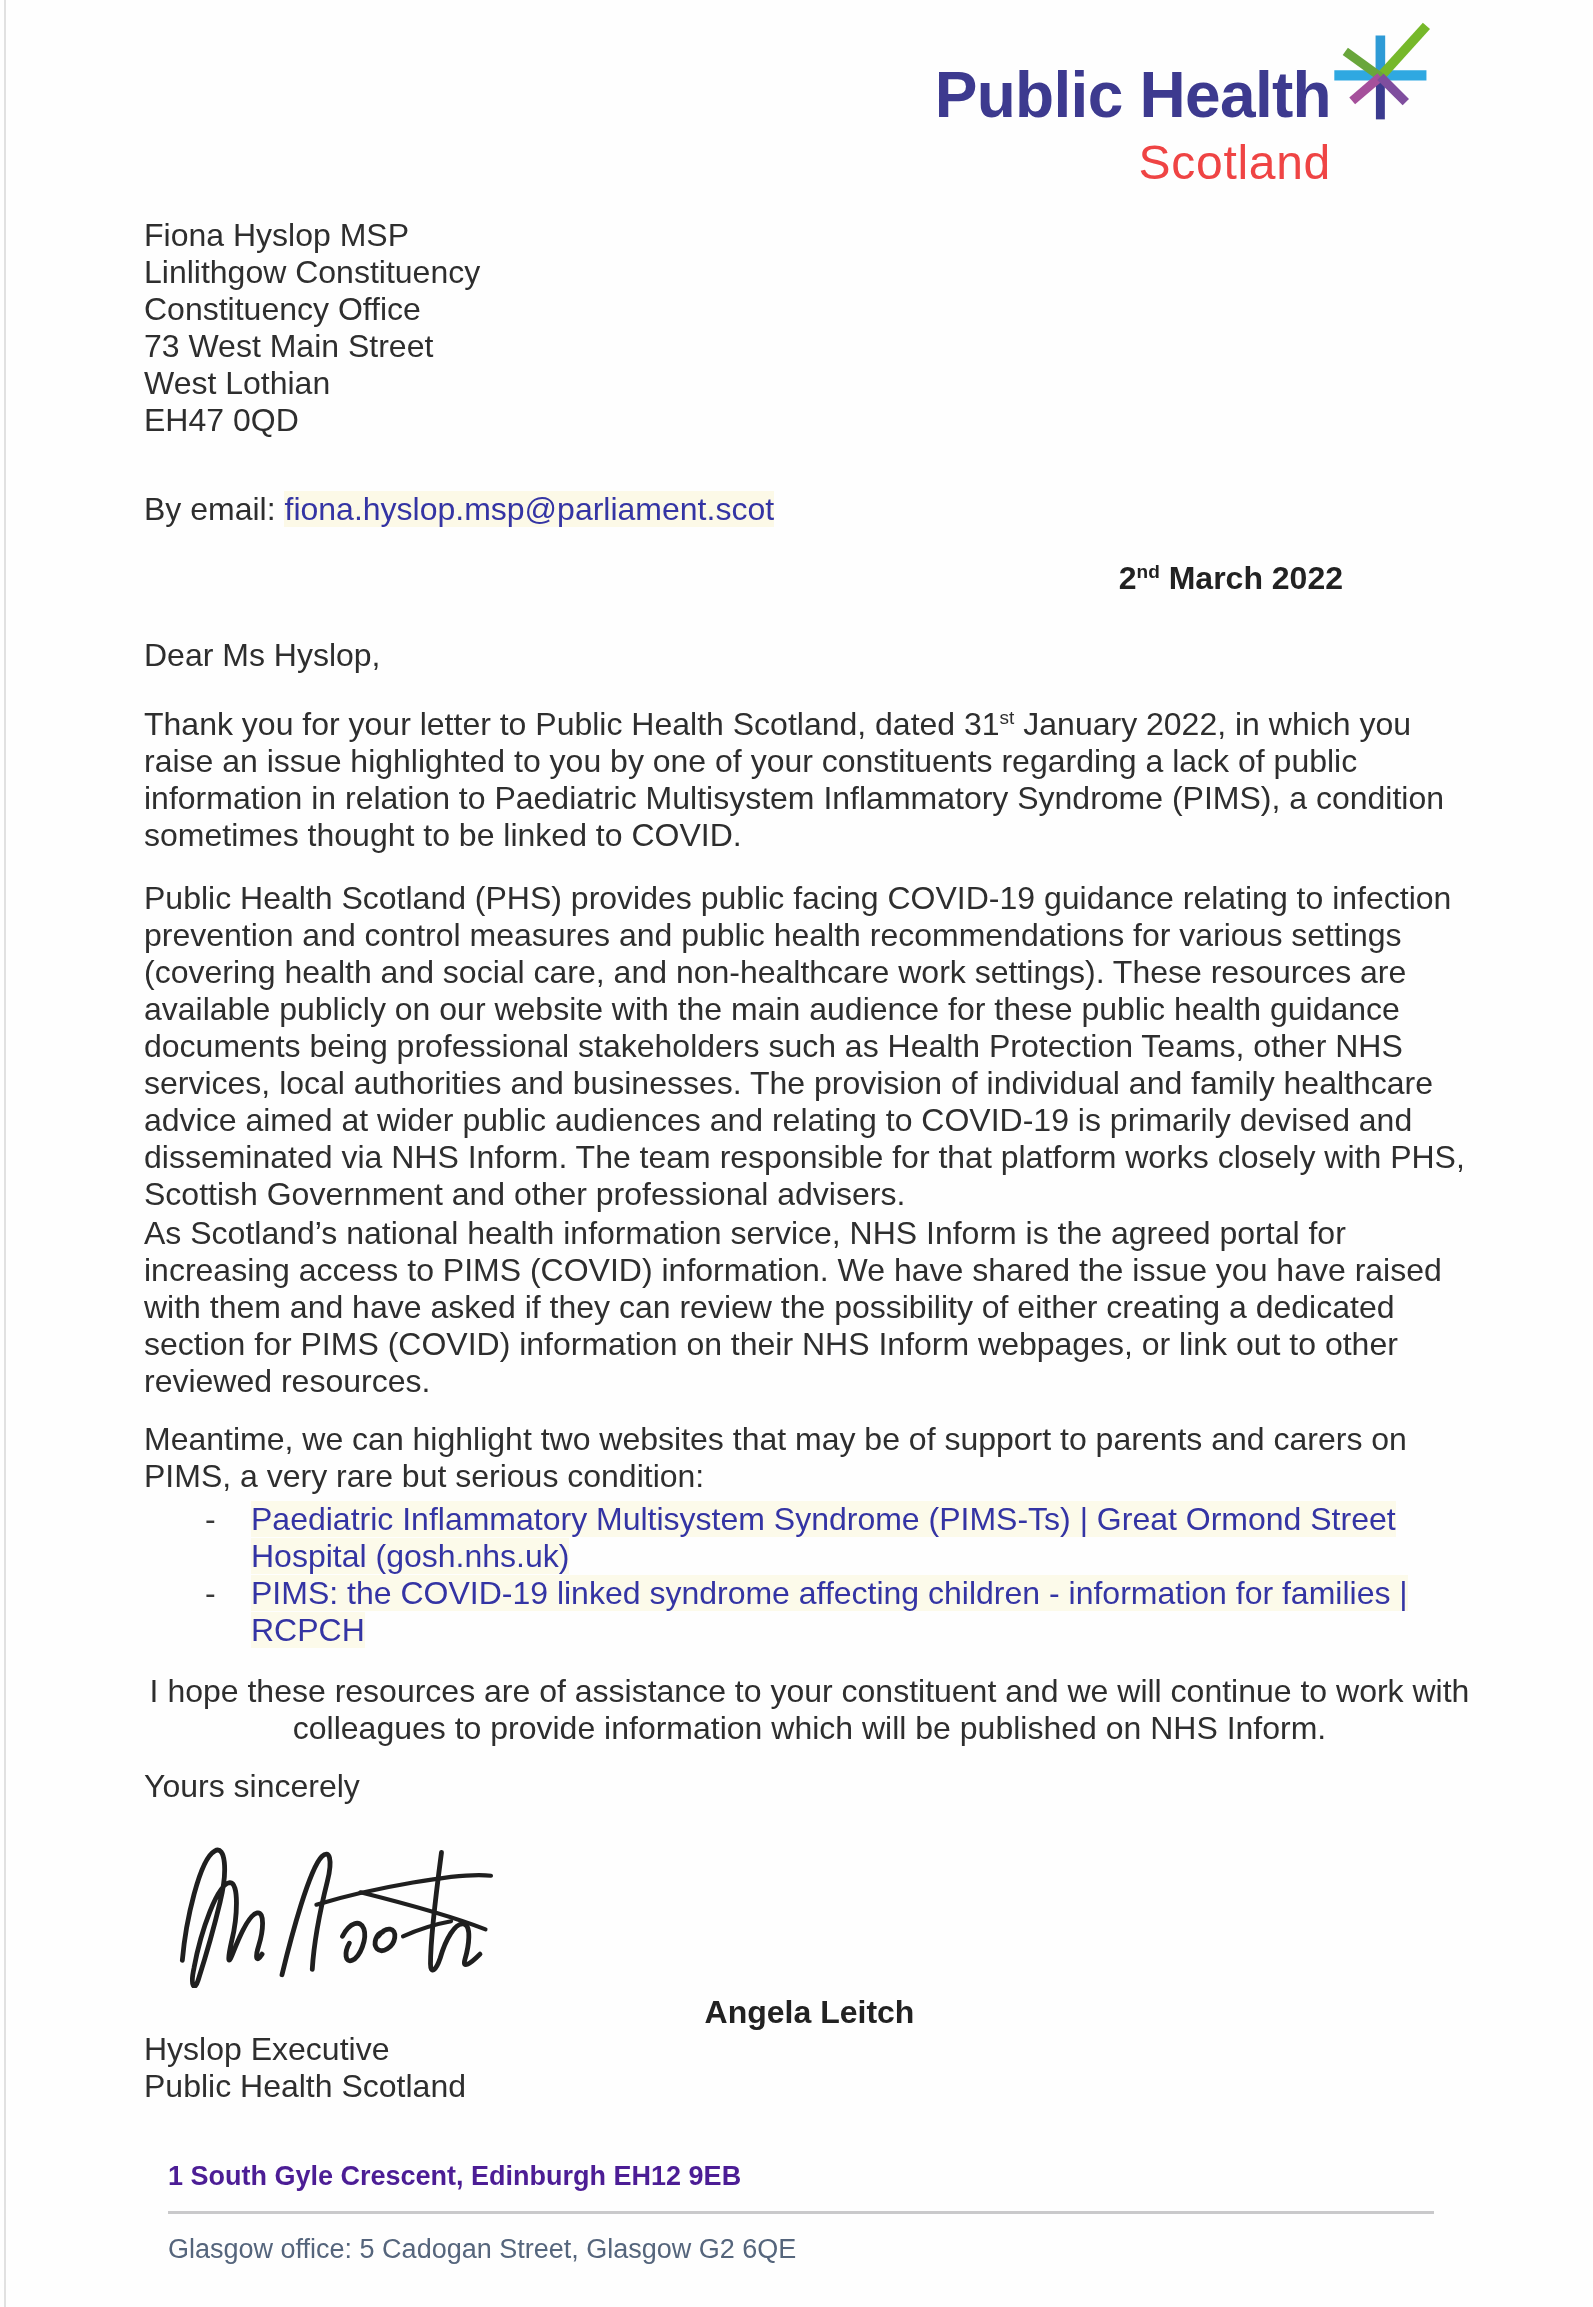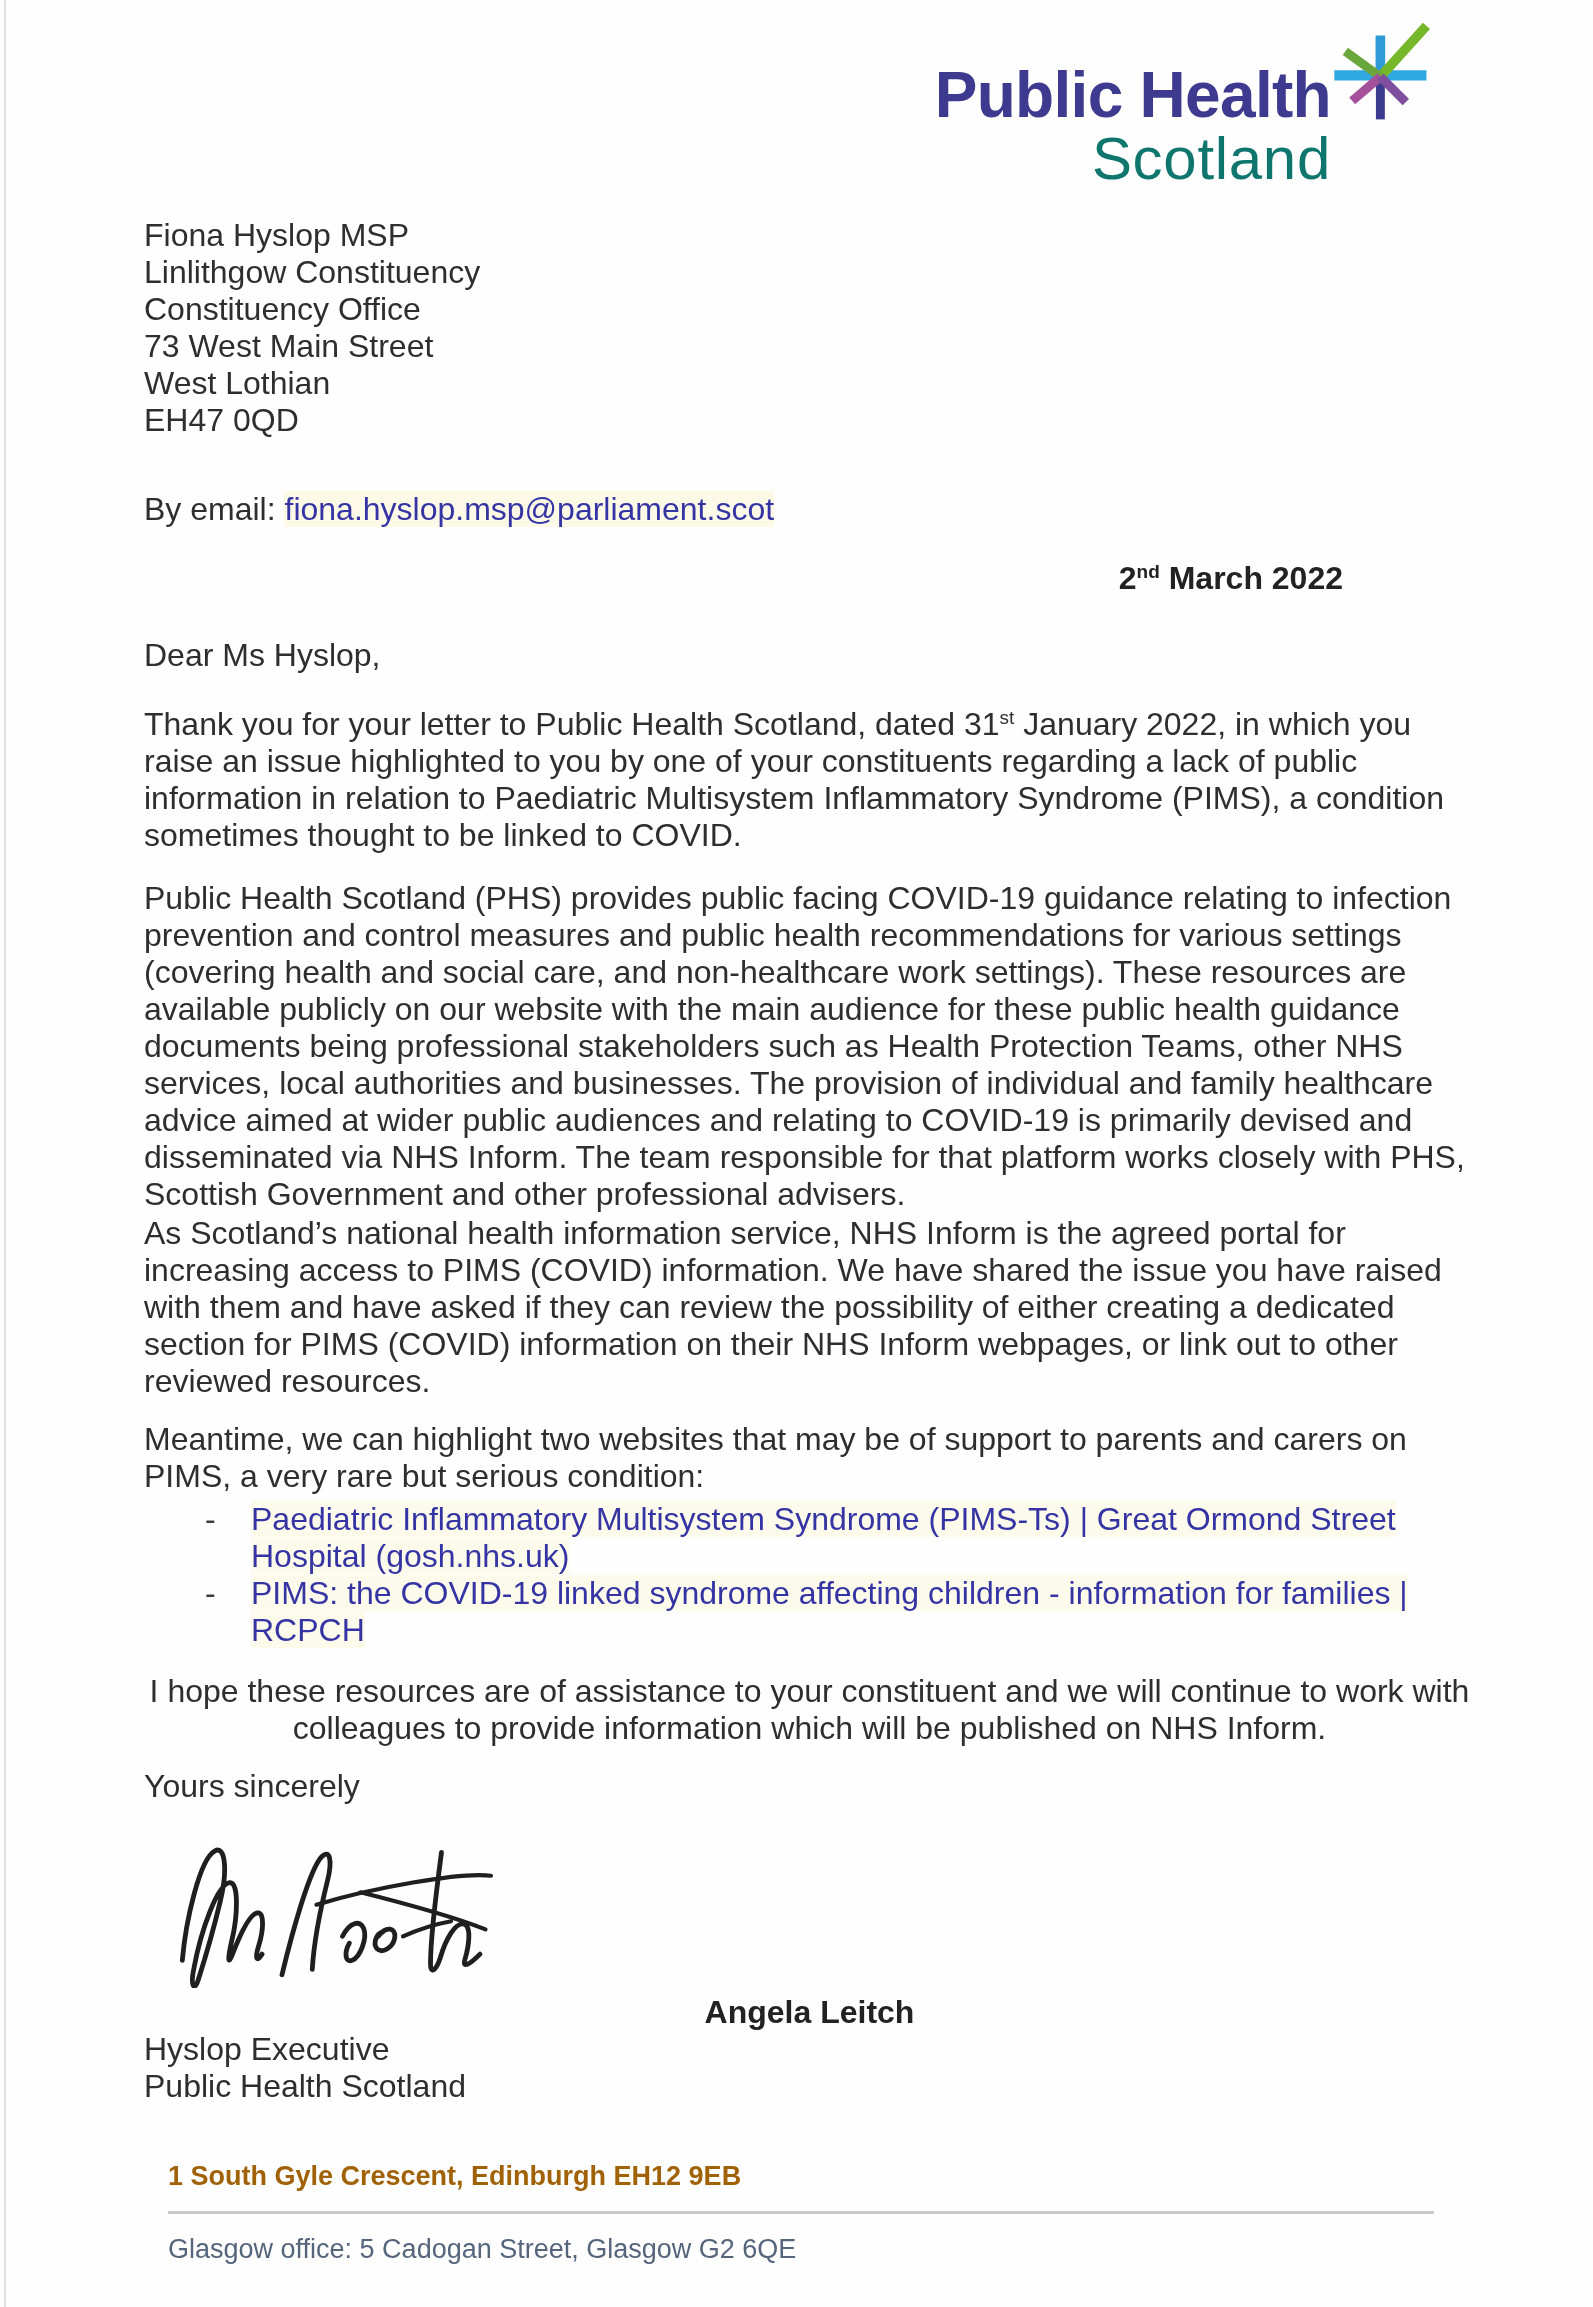--- a/index.html
+++ b/index.html
@@ -22,22 +22,22 @@
   
   .logo-text {
     position: absolute; top: 63px; right: 263px;
     text-align: right; line-height: 1;
   }
   .logo-line1 {
     font-size: 64px; font-weight: 700; letter-spacing: -0.7px;
     color: #3d3a8f;
   }
   .logo-line2 {
-    font-size: 60px; font-weight: 400; letter-spacing: 0.7px;
-    color: #0f766e; margin-top: 2px;
+    font-size: 48px; font-weight: 400; letter-spacing: 0.7px;
+    color: #ef4444; margin-top: 12px;
   }
   .logo-star { position: absolute; top: 19px; left: 1326px; }
 
   
   .content { position: absolute; left: 144px; top: 0; width: 1331px; }
   .line, .para, .salutation, .email-line, .valediction {
     font-size: 32px; line-height: 37px;
   }
   .recipient { margin-top: 217px; }
   .email-line { margin-top: 52px; }
@@ -70,21 +70,21 @@
   ul.link-list li .hl { background: rgba(250, 244, 205, 0.40); }
 
   
   .signature-svg { display: block; margin-top: 27.5px; margin-left: 27.5px; }
   .sig-block { margin-top: 6.9px; font-size: 32px; line-height: 37px; }
   .sig-name { font-weight: 700; color: #222; text-align: center; }
 
   
   .footer { position: absolute; left: 168px; top: 2160px; width: 1269px; }
   .footer-line1 {
-    font-size: 27px; font-weight: 700; color: #a16207;
+    font-size: 27px; font-weight: 700; color: #4c1d95;
     letter-spacing: 0px; line-height: 33px;
   }
   .footer-rule {
     height: 2.8px; background: #c9c9cb; border: none;
     margin: 18px 0 0 0; width: 1266px;
   }
   .footer-line2 {
     font-size: 27px; font-weight: 400; color: #55657c;
     margin-top: 19px; line-height: 33px;
   }

